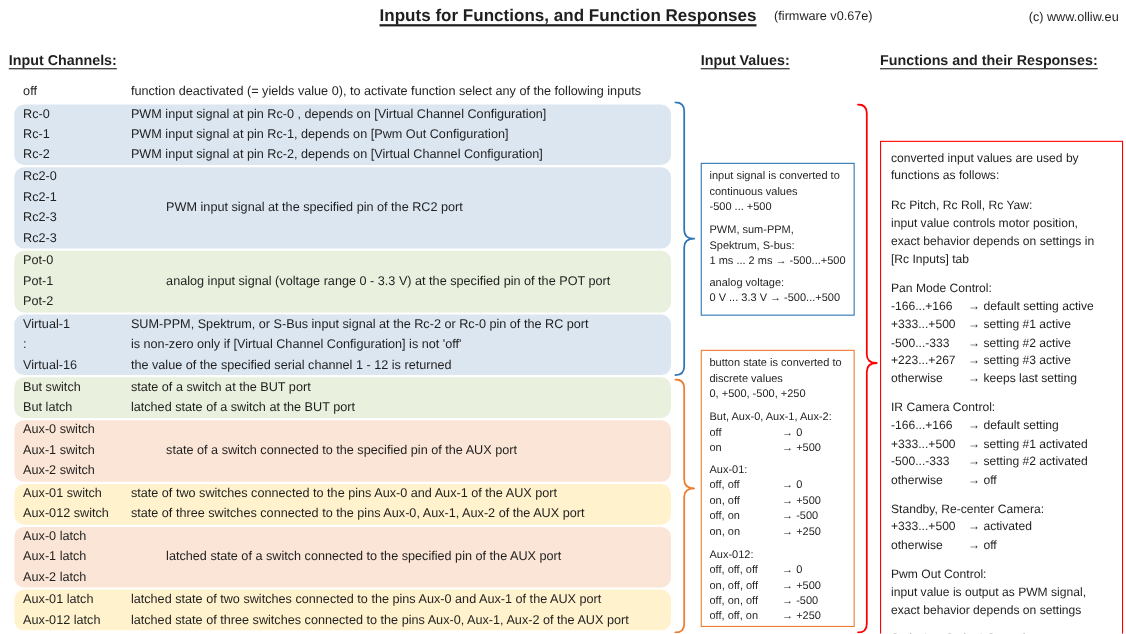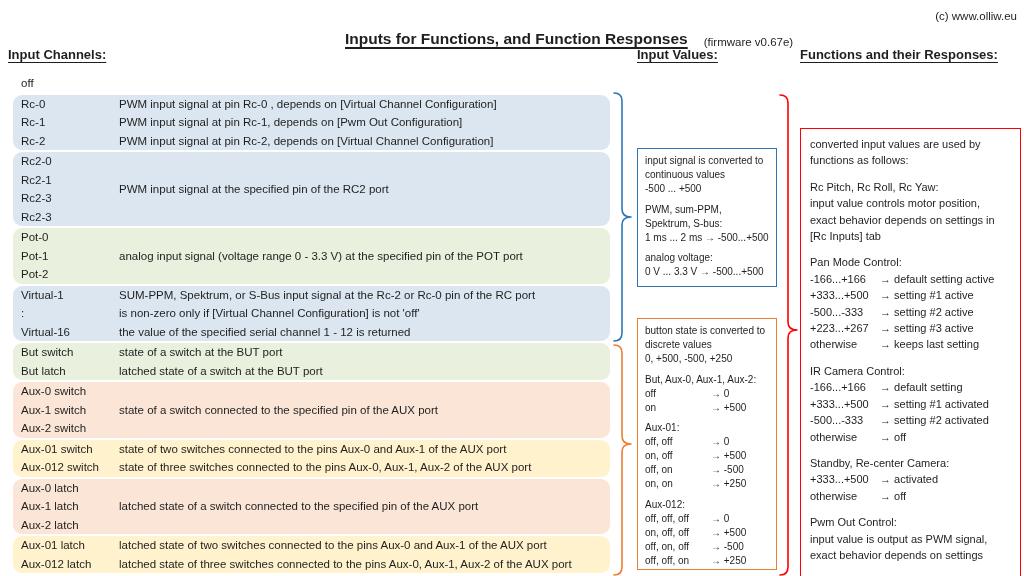--- a/index.html
+++ b/index.html
@@ -2,41 +2,41 @@
 <html><head>
 <meta charset="utf-8">
 <style>
   html,body{margin:0;padding:0;}
   body{
     width:1024px;height:576px;background:#ffffff;color:#1f1f1f;
     font-family:"Liberation Sans", sans-serif;position:relative;overflow:hidden;
     --blue:#2e75b6;--orange:#ed7d31;--red:#ff0000;
     --row-blue:#dce6f1;--row-green:#e9f0dd;--row-peach:#fbe5d6;--row-yellow:#fff2cc;
   }
-  .title-row{position:absolute;left:345px;top:6px;display:flex;gap:16px;align-items:flex-end;margin-top:24px;}
+  .title-row{position:absolute;left:345px;top:6px;display:flex;gap:16px;align-items:center;}
   .main-title{font-weight:bold;font-size:15.5px;text-decoration:underline;text-decoration-thickness:1.8px;text-underline-offset:3px;white-space:nowrap;}
   .note{font-size:11.5px;white-space:nowrap;}
   .copyright{position:absolute;right:7px;top:10px;font-size:11.5px;}
   .col-head{position:absolute;top:47px;font-weight:bold;font-size:13px;text-decoration:underline;text-decoration-thickness:1.4px;text-underline-offset:3px;white-space:nowrap;}
   #head-channels{left:8px;}
   #head-values{left:637px;}
   #head-functions{left:800px;}
 
   
   #channel-groups{position:absolute;left:13px;top:74px;width:597px;}
   .group{border-radius:9px;margin-bottom:2px;font-size:11.5px;}
   .g-plain{background:transparent;}
   .g-blue{background:var(--row-blue);}
   .g-green{background:var(--row-green);}
   .g-peach{background:var(--row-peach);}
   .g-yellow{background:var(--row-yellow);}
   .row{display:flex;height:18.5px;line-height:18.5px;}
   .lbl{width:98px;padding-left:8px;flex:none;white-space:nowrap;}
   .desc{flex:1;white-space:nowrap;}
-  .group.centered{display:flex;}
+  .group.centered{display:flex;gap:32px;}
   .lblcol{width:106px;flex:none;}
   .lblcol .lbl{height:18.5px;line-height:18.5px;width:auto;}
   .centerdesc{flex:1;display:flex;align-items:center;white-space:nowrap;}
 
   
   .vbox{position:absolute;box-sizing:border-box;background:#fff;font-size:10px;padding:5px 7px;}
   #box-continuous{left:637px;top:148px;width:140px;height:139px;border:1.6px solid var(--blue);}
   #box-discrete{left:637px;top:318px;width:140px;height:252px;border:1.6px solid var(--orange);}
   .vbox .tline{line-height:13.9px;white-space:nowrap;}
   .vbox .gap{height:7px;}
@@ -67,20 +67,21 @@
 <div class="copyright">(c) www.olliw.eu</div>
 
 <div class="col-head" id="head-channels">Input Channels:</div>
 <div class="col-head" id="head-values">Input Values:</div>
 <div class="col-head" id="head-functions">Functions and their Responses:</div>
 
 <div id="channel-groups">
     <div class="group g-plain">
       <div class="row">
         <div class="lbl">off</div>
+        <div class="desc">function deactivated (= yields value 0), to activate function select any of the following inputs</div>
       </div>
     </div>
     <div class="group g-blue">
       <div class="row">
         <div class="lbl">Rc-0</div>
         <div class="desc">PWM input signal at pin Rc-0 , depends on [Virtual Channel Configuration]</div>
       </div>
       <div class="row">
         <div class="lbl">Rc-1</div>
         <div class="desc">PWM input signal at pin Rc-1, depends on [Pwm Out Configuration]</div>

